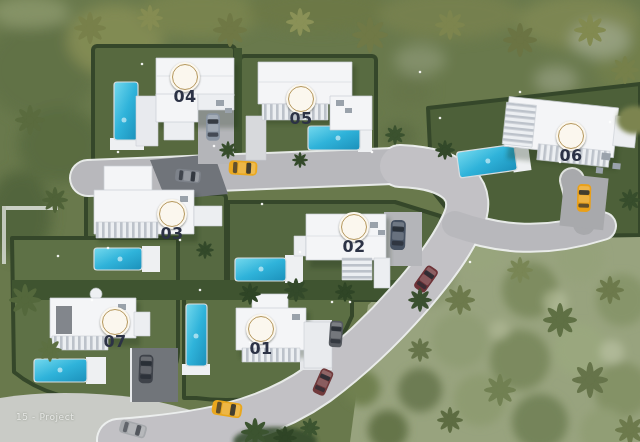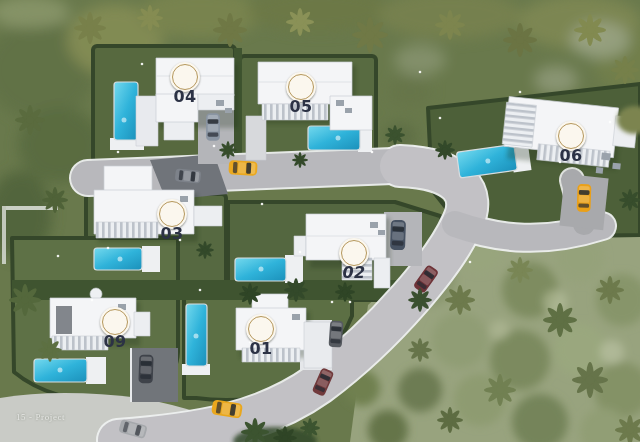--- a/index.html
+++ b/index.html
@@ -11,21 +11,21 @@
     box-shadow:0 1px 2px rgba(20,25,15,.45);
   }
   .badge::before{
     content:'';position:absolute;inset:2px;border:1.4px solid #b5975c;border-radius:50%;
   }
   .badge span{
     font-size:16px;font-weight:bold;color:#2c3245;letter-spacing:.4px;line-height:1;margin-top:39px;
   }
   .watermark{
     position:absolute;left:16px;top:412px;font-size:9px;color:rgba(255,255,255,.72);
-    letter-spacing:.6px;text-shadow:0 0 2px rgba(60,70,50,.5);font-family:Liberation Serif, serif;
+    letter-spacing:.6px;text-shadow:0 0 2px rgba(60,70,50,.5);
   }
 </style>
 </head>
 <body>
 
 <div class="stage">
 <svg width="640" height="442" viewBox="0 0 640 442">
   <defs>
     <filter id="f2" x="-40%" y="-40%" width="180%" height="180%">
           <feGaussianBlur stdDeviation="2"></feGaussianBlur>
@@ -334,33 +334,33 @@
     <circle cx="350" cy="302" r="1.3"></circle>
         <circle cx="108" cy="248" r="1.3"></circle>
     <circle cx="58" cy="256" r="1.3"></circle>
         <circle cx="420" cy="72" r="1.3"></circle>
   </g>
 </svg>
 
   <div class="badge" style="left:246px;top:314px;justify-content:center;">
       <span>01</span>
     </div>
-  <div class="badge" style="left:339px;top:238px;font-style:italic;">
+  <div class="badge" style="left:339px;top:212px;">
       <span>02</span>
     </div>
   <div class="badge" style="left:157px;top:199px;">
       <span>03</span>
     </div>
   <div class="badge" style="left:170px;top:62px;">
       <span>04</span>
     </div>
-  <div class="badge" style="left:286px;top:72px;">
+  <div class="badge" style="left:286px;top:84px;">
       <span>05</span>
     </div>
   <div class="badge" style="left:556px;top:121px;justify-content:center;">
       <span>06</span>
     </div>
   <div class="badge" style="left:100px;top:307px;">
-      <span>09</span>
+      <span>07</span>
     </div>
 
   <div class="watermark">15 - Project</div>
 </div>
 
 </body></html>

